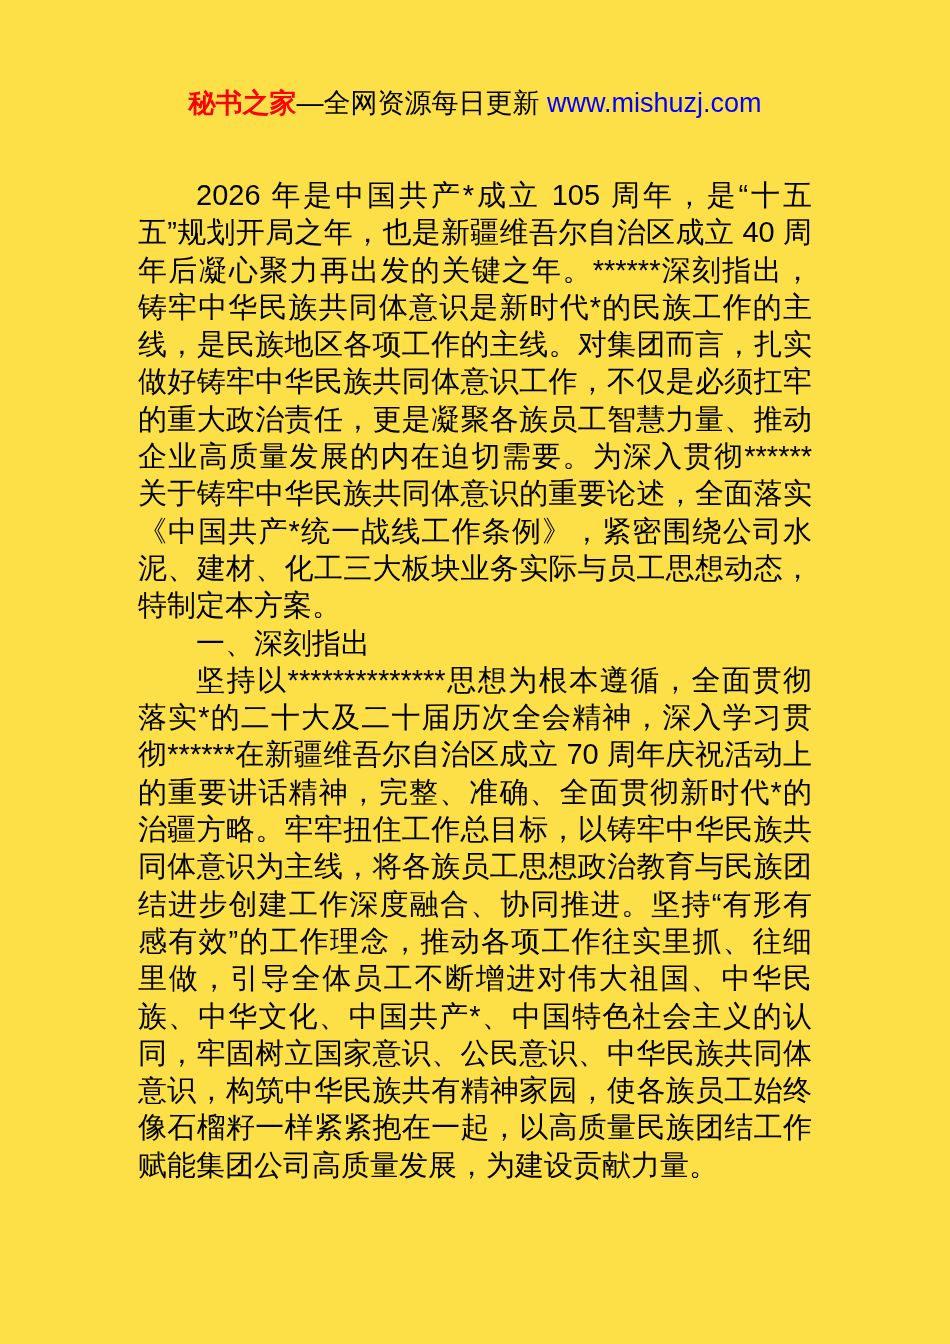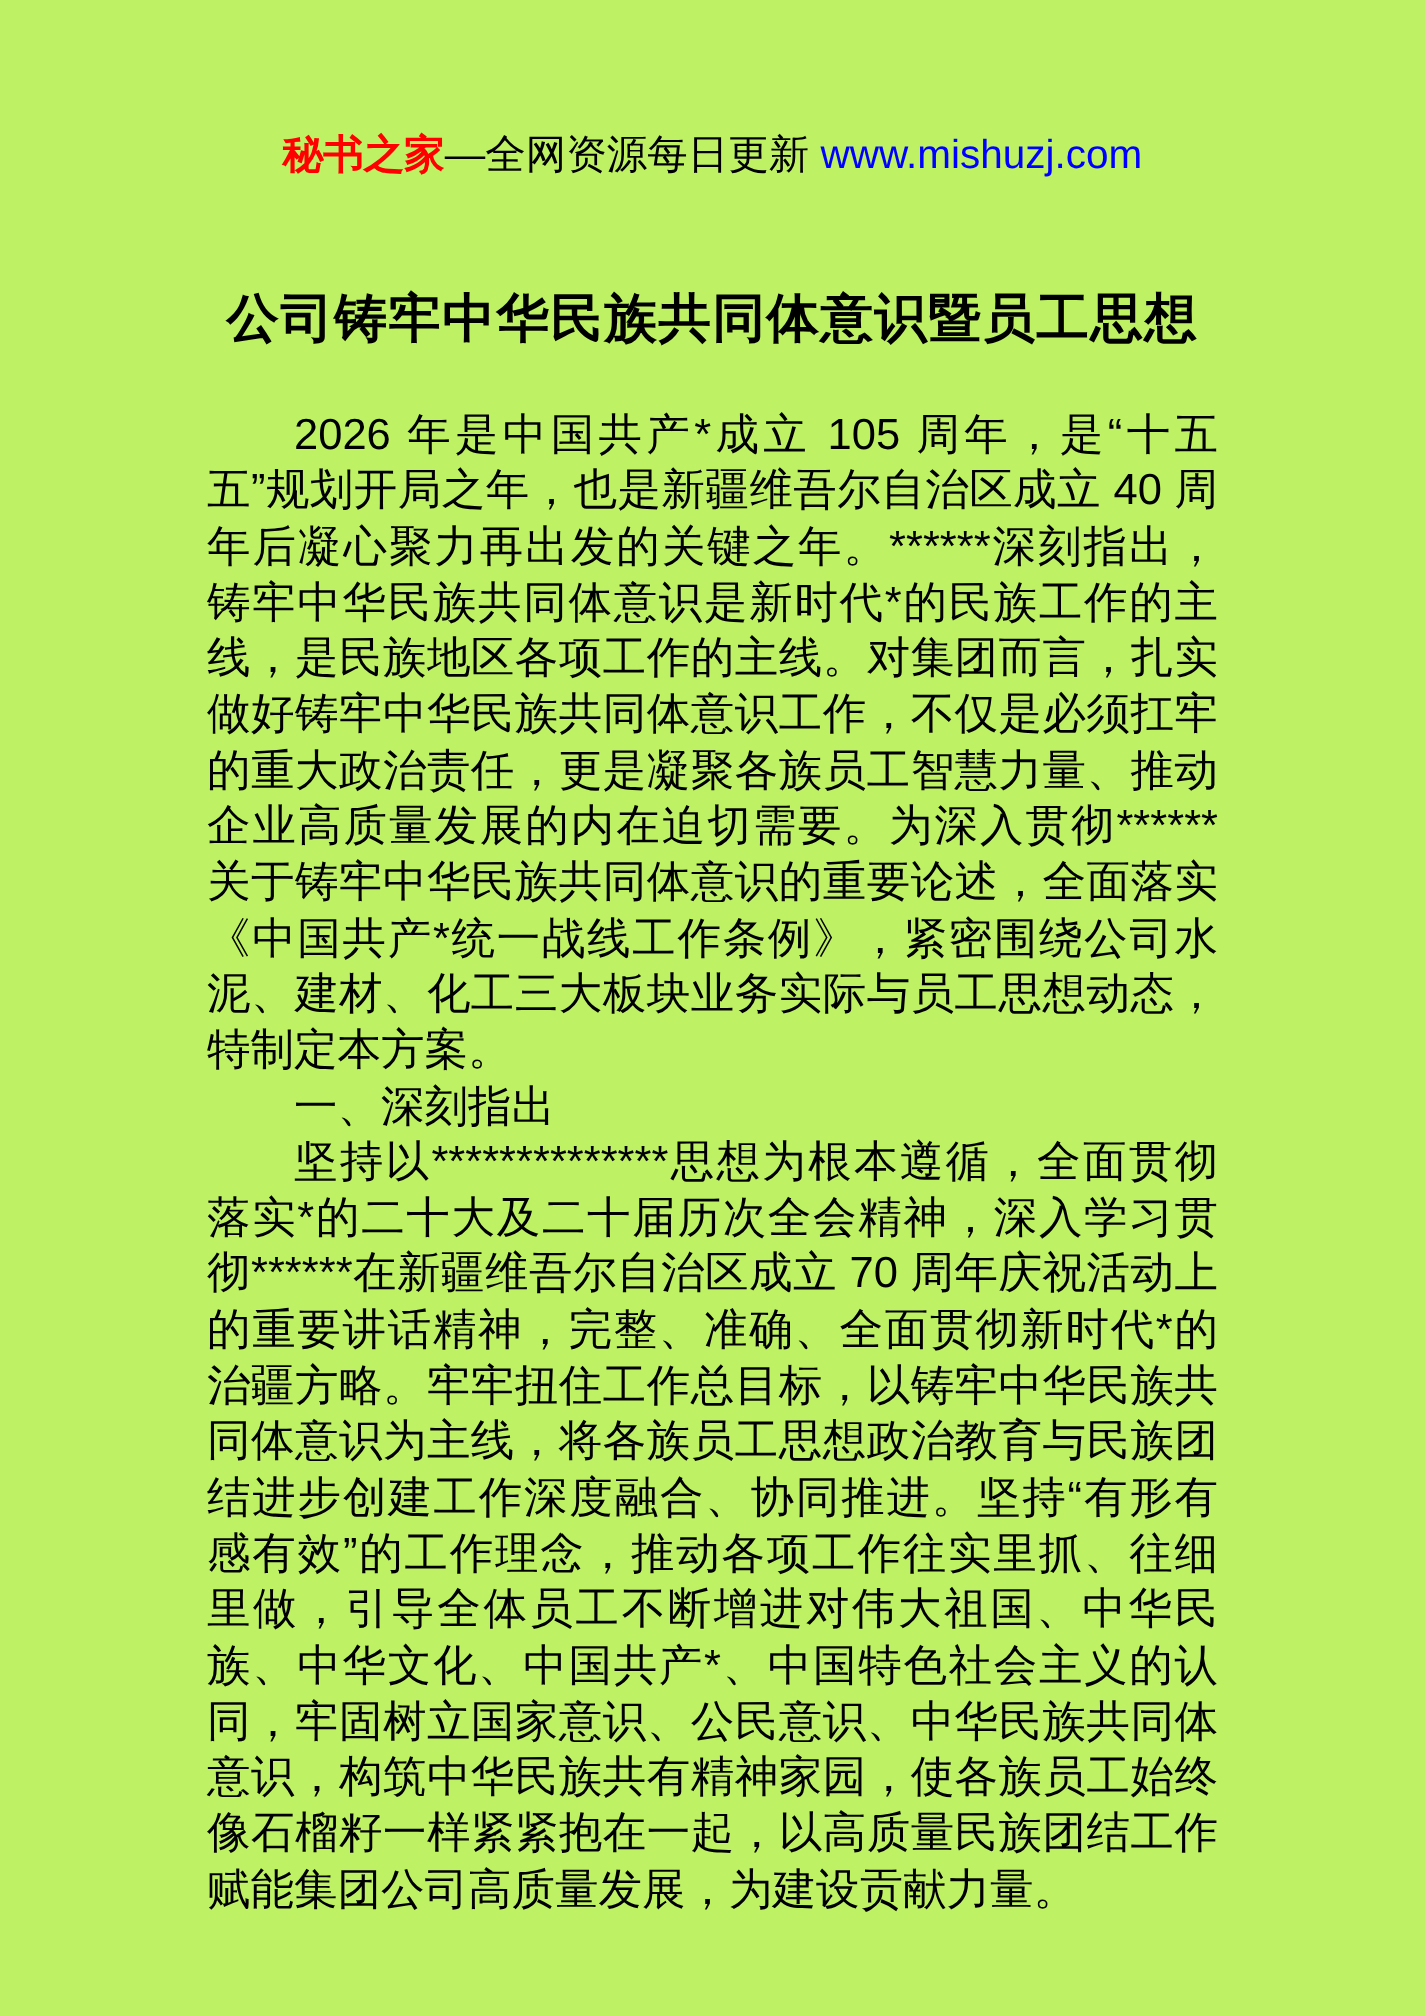--- a/index.html
+++ b/index.html
@@ -5,21 +5,21 @@
   html, body {
     margin: 0;
     padding: 0;
     background: #ffffff;
   }
   .page {
     position: relative;
     width: 950px;
     height: 1344px;
     margin: 0 auto;
-    background: #bef264;
+    background: #fde047;
     box-sizing: border-box;
     padding: 85px 138px 0 138px;
     font-family: "Liberation Sans", sans-serif;
     color: #000000;
     overflow: hidden;
   }
   .doc-header {
     text-align: center;
     font-size: 27px;
     line-height: 36px;
@@ -60,21 +60,20 @@
 </head>
 <body>
 
 <div class="page">
 
   <div class="doc-header">
     <span class="brand">秘书之家</span><span class="tagline">—全网资源每日更新 </span><span class="url">www.mishuzj.com</span>
   </div>
 
   <div class="doc-title">
-    <div>公司铸牢中华民族共同体意识暨员工思想</div>
   </div>
 
   <div class="doc-body">
     <p>2026 年是中国共产*成立 105 周年，是“十五五”规划开局之年，也是新疆维吾尔自治区成立 40 周年后凝心聚力再出发的关键之年。******深刻指出，铸牢中华民族共同体意识是新时代*的民族工作的主线，是民族地区各项工作的主线。对集团而言，扎实做好铸牢中华民族共同体意识工作，不仅是必须扛牢的重大政治责任，更是凝聚各族员工智慧力量、推动企业高质量发展的内在迫切需要。为深入贯彻******关于铸牢中华民族共同体意识的重要论述，全面落实《中国共产*统一战线工作条例》，紧密围绕公司水泥、建材、化工三大板块业务实际与员工思想动态，特制定本方案。</p>
     <p>一、深刻指出</p>
     <p>坚持以**************思想为根本遵循，全面贯彻落实*的二十大及二十届历次全会精神，深入学习贯彻******在新疆维吾尔自治区成立 70 周年庆祝活动上的重要讲话精神，完整、准确、全面贯彻新时代*的治疆方略。牢牢扭住工作总目标，以铸牢中华民族共同体意识为主线，将各族员工思想政治教育与民族团结进步创建工作深度融合、协同推进。坚持“有形有感有效”的工作理念，推动各项工作往实里抓、往细里做，引导全体员工不断增进对伟大祖国、中华民族、中华文化、中国共产*、中国特色社会主义的认同，牢固树立国家意识、公民意识、中华民族共同体意识，构筑中华民族共有精神家园，使各族员工始终像石榴籽一样紧紧抱在一起，以高质量民族团结工作赋能集团公司高质量发展，为建设贡献力量。</p>
   </div>
 
 </div>
 

